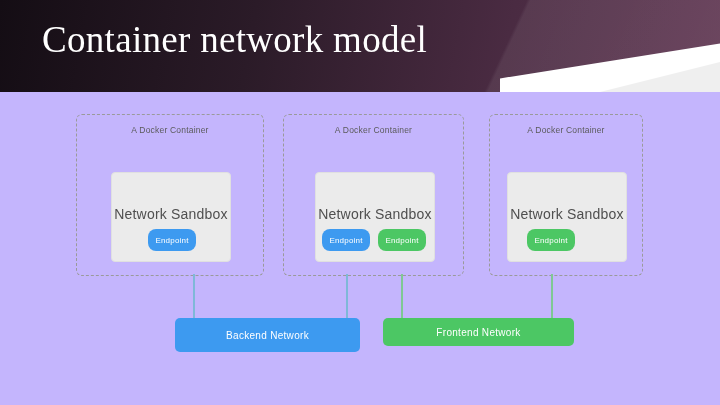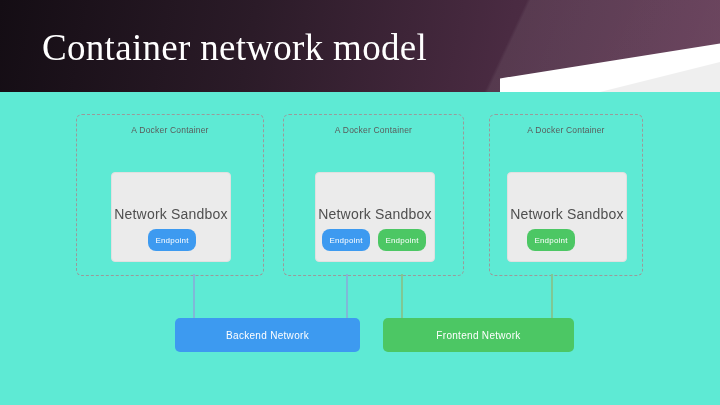--- a/index.html
+++ b/index.html
@@ -56,37 +56,37 @@
     top: 62px;
     width: 120px;
     height: 40px;
     background: #efefef;
     transform: skewY(-14deg);
     transform-origin: right top;
   }
   .slide-title {
     position: absolute;
     left: 42px;
-    top: 26px;
+    top: 18px;
     color: #ffffff;
     font-family: "Liberation Serif", serif;
     font-size: 37px;
     line-height: 44px;
     letter-spacing: 0.3px;
     white-space: nowrap;
   }
 
   
   .diagram {
     position: absolute;
     left: 0;
     top: 92px;
     width: 720px;
     height: 313px;
-    background: #5eead4;
+    background: #c4b5fd;
   }
 
   .container-box {
     position: absolute;
     border: 1px dashed #9a9a9a;
     border-radius: 6px;
     background: transparent;
   }
   .container-label {
     position: absolute;
@@ -187,16 +187,16 @@
         <div class="endpoint green" style="left:19px; top:56px; width:48px; height:22px;">Endpoint</div>
       </div>
     </div>
 
     <div class="connector blue" style="left:193px; top:182px; height:45px;"></div>
     <div class="connector blue" style="left:346px; top:182px; height:45px;"></div>
     <div class="connector green" style="left:401px; top:182px; height:45px;"></div>
     <div class="connector green" style="left:551px; top:182px; height:45px;"></div>
 
     <div class="network-bar blue" style="left:175px; top:226px; width:185px; height:34px;">Backend Network</div>
-    <div class="network-bar green" style="left:383px; top:226px; width:191px; height:34px;">Frontend Network</div>
+    <div class="network-bar green" style="left:383px; top:226px; width:191px; height:28px;">Frontend Network</div>
 
   </div>
 </div>
 
 </body></html>

